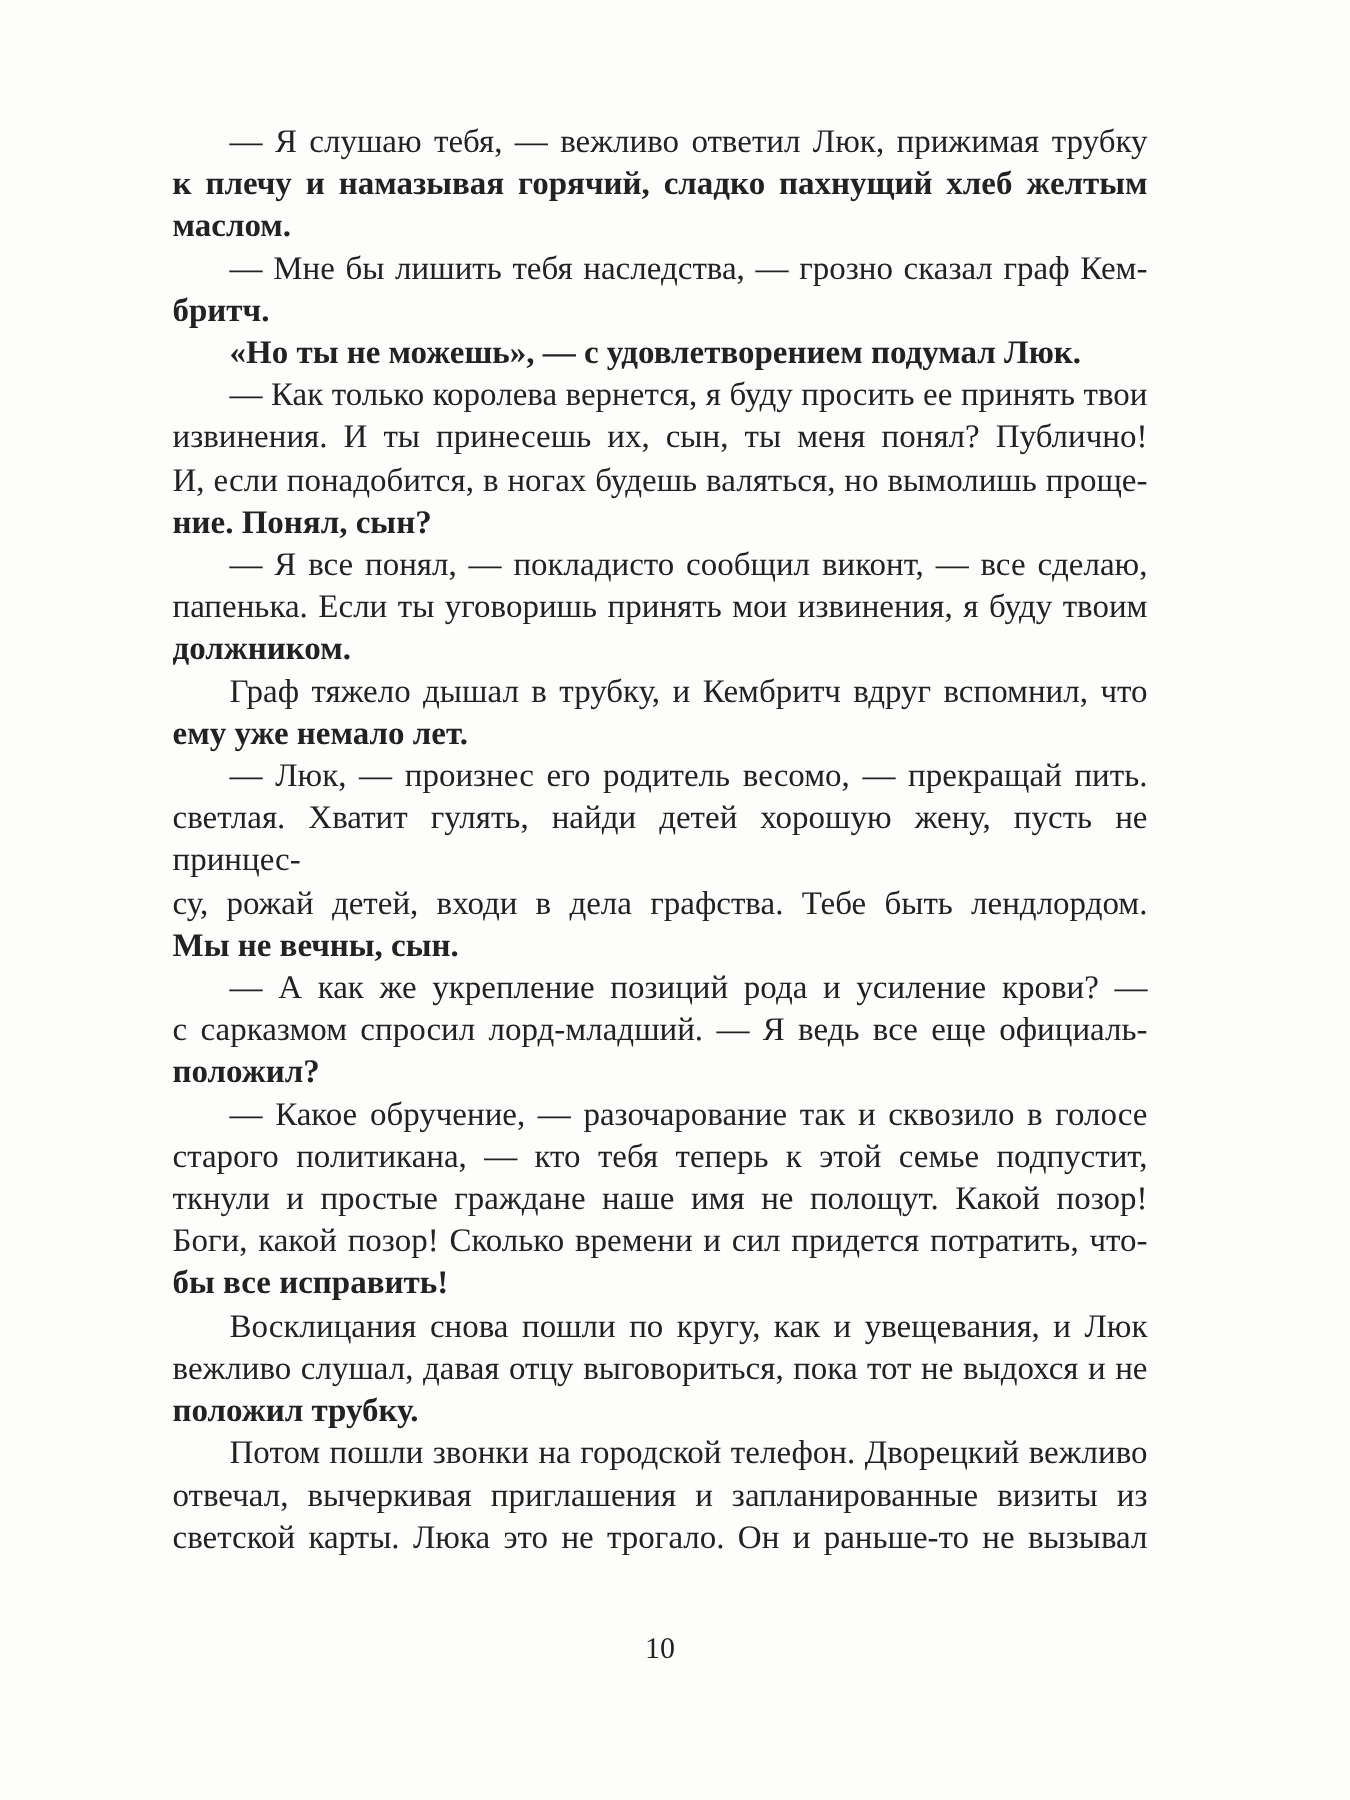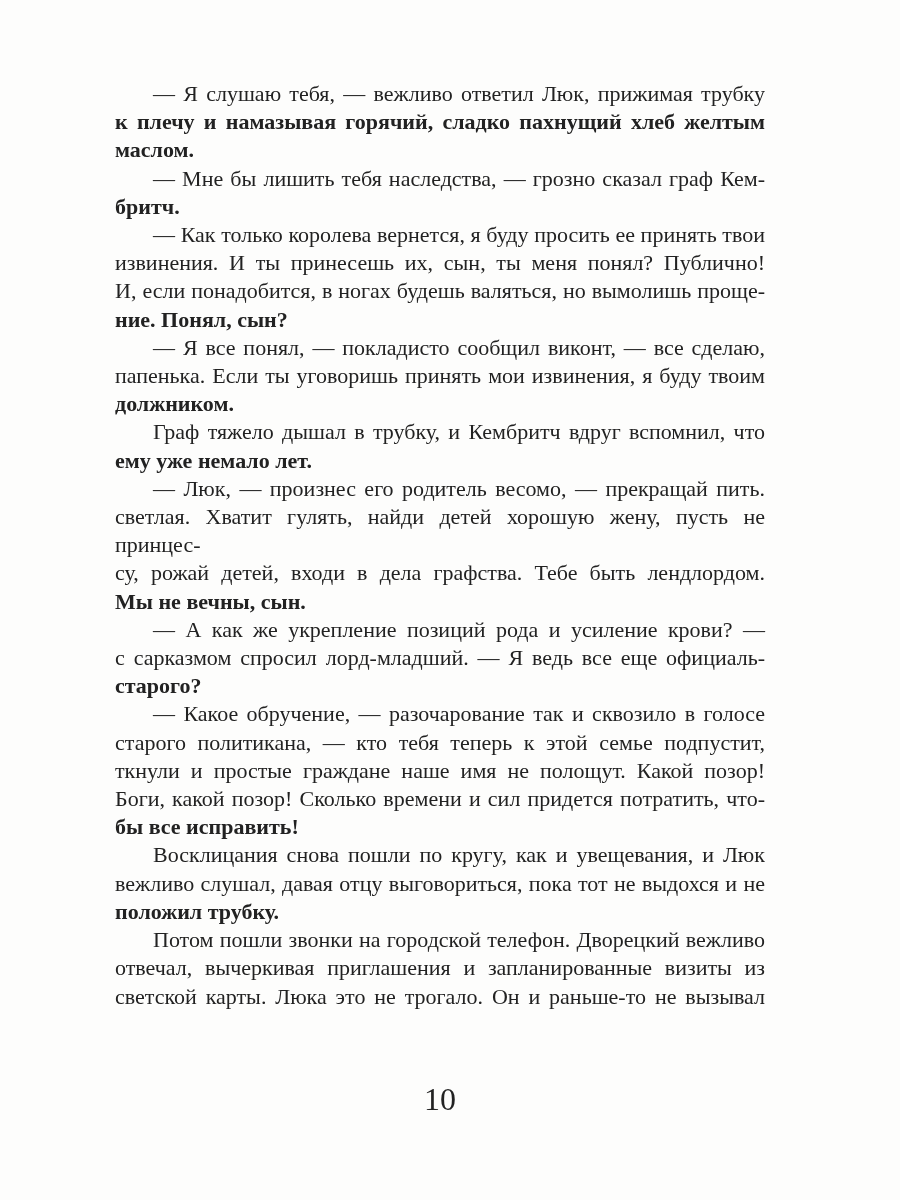--- a/index.html
+++ b/index.html
@@ -39,37 +39,40 @@
   .line.lastline {
     text-align-last: left;
     font-weight: bold;
   }
   .page-number {
     position: absolute;
     left: 115px;
     top: 1084px;
     width: 650px;
     text-align: center;
-    font-size: 32px;
+    font-size: 20px;
     line-height: 30px;
     color: #222222;
   }
 </style>
 </head>
 <body>
 
 <div class="book-page">
   <div class="text-block">
       <div class="para">
         <div class="line first">— Я слушаю тебя, — вежливо ответил Люк, прижимая трубку</div>
         <div class="line lastline">к плечу и намазывая горячий, сладко пахнущий хлеб желтым маслом.</div>
       </div>
       <div class="para">
         <div class="line first">— Мне бы лишить тебя наследства, — грозно сказал граф Кем-</div>
         <div class="line lastline">бритч.</div>
+      </div>
+      <div class="para">
+        <div class="line first lastline">«Но ты не можешь», — с удовлетворением подумал Люк.</div>
       </div>
       <div class="para">
         <div class="line first">— Как только королева вернется, я буду просить ее принять твои</div>
         <div class="line">извинения. И ты принесешь их, сын, ты меня понял? Публично!</div>
         <div class="line">И, если понадобится, в ногах будешь валяться, но вымолишь проще-</div>
         <div class="line lastline">ние. Понял, сын?</div>
       </div>
       <div class="para">
         <div class="line first">— Я все понял, — покладисто сообщил виконт, — все сделаю,</div>
         <div class="line">папенька. Если ты уговоришь принять мои извинения, я буду твоим</div>
@@ -81,21 +84,21 @@
       </div>
       <div class="para">
         <div class="line first">— Люк, — произнес его родитель весомо, — прекращай пить.</div>
         <div class="line">светлая. Хватит гулять, найди детей хорошую жену, пусть не принцес-</div>
         <div class="line">су, рожай детей, входи в дела графства. Тебе быть лендлордом.</div>
         <div class="line lastline">Мы не вечны, сын.</div>
       </div>
       <div class="para">
         <div class="line first">— А как же укрепление позиций рода и усиление крови? —</div>
         <div class="line">с сарказмом спросил лорд-младший. — Я ведь все еще официаль-</div>
-        <div class="line lastline">старого?</div>
+        <div class="line lastline">положил?</div>
       </div>
       <div class="para">
         <div class="line first">— Какое обручение, — разочарование так и сквозило в голосе</div>
         <div class="line">старого политикана, — кто тебя теперь к этой семье подпустит,</div>
         <div class="line">ткнули и простые граждане наше имя не полощут. Какой позор!</div>
         <div class="line">Боги, какой позор! Сколько времени и сил придется потратить, что-</div>
         <div class="line lastline">бы все исправить!</div>
       </div>
       <div class="para">
         <div class="line first">Восклицания снова пошли по кругу, как и увещевания, и Люк</div>

